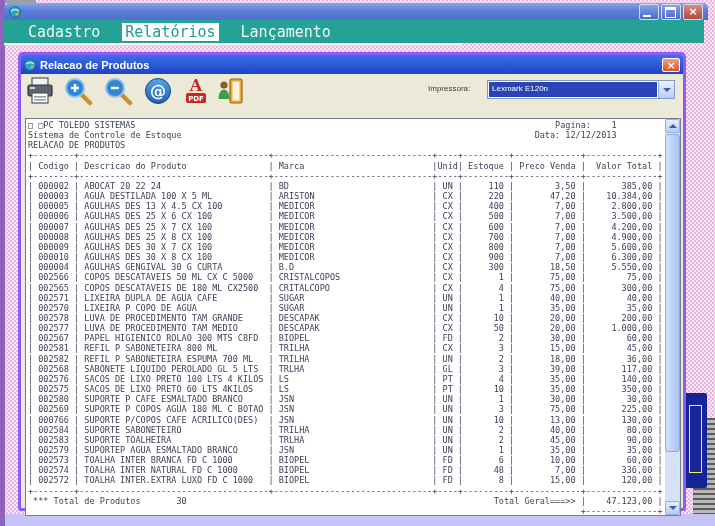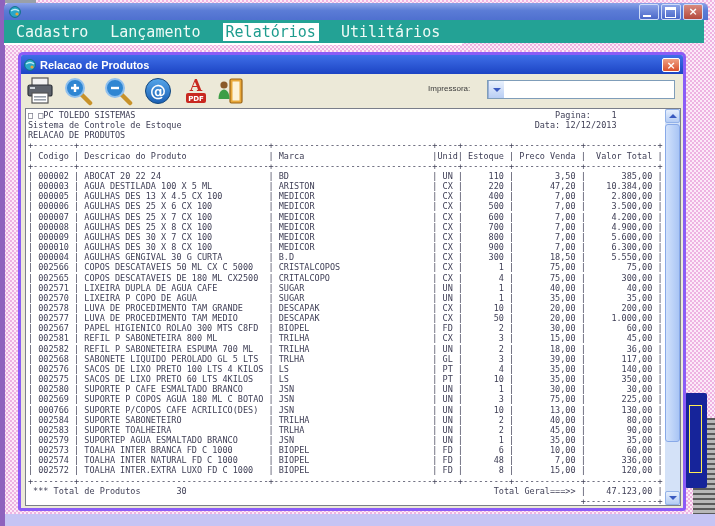--- a/index.html
+++ b/index.html
@@ -31,21 +31,21 @@
   .app-titlebar .ticon{width:12px;height:12px;margin-right:4px;flex:0 0 auto;}
   .winbtns{margin-left:auto;display:flex;}
   .wbtn{width:18px;height:14px;border:1px solid #cfdcf8;border-radius:2px;margin-left:2px;
     background:linear-gradient(#8aa2e8,#4a68c8);position:relative;color:#fff;}
   .wbtn.close{background:linear-gradient(#d98a7e,#b44a3e);}
   .g-min{position:absolute;left:3px;bottom:2px;width:8px;height:2px;background:#fff;}
   .g-max{position:absolute;left:3px;top:2px;width:9px;height:7px;border:1px solid #fff;border-top:3px solid #fff;}
   .g-x{position:absolute;left:0;top:0;width:100%;text-align:center;font:bold 11px/13px "DejaVu Sans",sans-serif;}
 
   .menubar{left:4px;top:20px;width:700px;height:23px;background:#23a295;z-index:3;
-    display:flex;align-items:center;gap:22px;padding-left:12px;
+    display:flex;align-items:center;gap:22px;padding-left:24px;
     font-family:"DejaVu Sans Mono",monospace;font-size:15px;color:#eefaf6;}
   .menu-item{cursor:default;}
   .menu-item.active{background:#fff;color:#1e9c8e;padding:0 3px;}
   .menu-underline{left:4px;top:43px;width:458px;height:2px;background:#fff;z-index:3;}
 
   
   .rwin{left:18px;top:52px;width:668px;height:459px;background:#ece9d8;
     border:3px solid #8b5cf6;border-radius:5px 5px 3px 3px;z-index:4;}
   .rtitle{height:19px;background:linear-gradient(#3f6fe8,#1c44c4);display:flex;align-items:center;
     padding:0 3px;color:#fff;font-weight:bold;font-size:11px;border-radius:2px 2px 0 0;}
@@ -58,21 +58,21 @@
   .tbtn svg{width:100%;height:100%;display:block;}
   .imp-label{position:absolute;left:407px;top:10px;font-size:8px;color:#3a3a3a;}
   .combo{position:absolute;left:466px;top:6px;width:186px;height:17px;background:#fff;
     border:1px solid #7f9db9;display:flex;cursor:pointer;}
   .combo-sel{flex:1;background:#2a44b8;margin:1px;color:#fff;font-size:8px;line-height:13px;padding-left:3px;overflow:hidden;}
   .combo-btn{width:15px;background:linear-gradient(#e9f1fd,#b9cef4);border-left:1px solid #9ab0d8;
     display:flex;align-items:center;justify-content:center;}
   .tri-down{width:0;height:0;border-left:4px solid transparent;border-right:4px solid transparent;border-top:4px solid #3a5ac0;}
   .tri-up{width:0;height:0;border-left:4px solid transparent;border-right:4px solid transparent;border-bottom:4px solid #3a5ac0;}
 
-  .report{position:absolute;left:4px;top:34px;width:654px;height:396px;background:#fff;
+  .report{position:absolute;left:4px;top:44px;width:654px;height:396px;background:#fff;
     border:1px solid #7a7e8a;overflow:hidden;}
   .report-text{position:absolute;left:2px;top:1px;margin:0;white-space:pre;overflow:hidden;
     font-family:"DejaVu Sans Mono",monospace;font-size:8.5px;line-height:10.15px;color:#3e3e55;}
   .vsb{position:absolute;right:0;top:0;width:15px;height:100%;background:#d4e2f8;}
   .sb-btn{position:absolute;left:0;width:15px;height:14px;background:linear-gradient(#e6effd,#b4ccf4);
     border:1px solid #93b2e8;border-radius:2px;display:flex;align-items:center;justify-content:center;box-sizing:border-box;}
   .sb-up{top:0;} .sb-down{bottom:0;}
   .sb-thumb{position:absolute;left:0;top:15px;width:15px;height:318px;box-sizing:border-box;
     background:linear-gradient(90deg,#d2e2fb,#a9c5f5);border:1px solid #88a9e8;border-radius:3px;}
 </style>
@@ -101,23 +101,22 @@
         <span class="g-max"></span>
       </span>
     <span class="wbtn close">
         <span class="g-x">×</span>
       </span>
   </span>
 </div>
 
 <div class="abs menubar">
   <span class="menu-item">Cadastro</span>
+  <span class="menu-item active">Relatórios</span>
   <span class="menu-item">Lançamento</span>
-  <span class="menu-item active">Relatórios</span>
-  <span class="menu-item">Utilitários</span>
 </div>
 <div class="abs menu-underline"></div>
 
 <div class="abs rwin">
   <div class="rtitle">
     <svg class="ticon" viewBox="0 0 12 12">
       <circle cx="6" cy="6" r="5.4" fill="#2aa7c8" stroke="#116e86" stroke-width="1"></circle>
       <path d="M2 5 Q6 2 10 5" stroke="#bfeef8" stroke-width="1.4" fill="none"></path>
       <circle cx="8" cy="8" r="1.6" fill="#e8a13a"></circle>
     </svg>
@@ -175,20 +174,21 @@
       <svg viewBox="0 0 30 30">
         <rect x="15" y="3" width="12" height="24" rx="1.5" fill="#e8a83a" stroke="#9c6414" stroke-width="1.2"></rect>
         <rect x="17.5" y="5.5" width="7" height="19" fill="#fdf3d8"></rect>
         <circle cx="9" cy="9" r="3.6" fill="#8a5a2a"></circle>
         <path d="M3.5 23c0-6 2.6-9.5 5.5-9.5s5.5 3.5 5.5 9.5z" fill="#3c9e46"></path>
       </svg>
     </button>
 
     <span class="imp-label">Impressora:</span>
     <div class="combo">
+      <div class="combo-sel">Lexmark E120n</div>
       <div class="combo-btn">
         <span class="tri-down"></span>
       </div>
     </div>
 
     <div class="report">
       <pre class="report-text" id="report-pre">□ □PC TOLEDO SISTEMAS                                                                                  Pagina:    1
 Sistema de Controle de Estoque                                                                     Data: 12/12/2013
 RELACAO DE PRODUTOS
 +--------+-------------------------------------+-------------------------------+----+---------+-------------+--------------+

